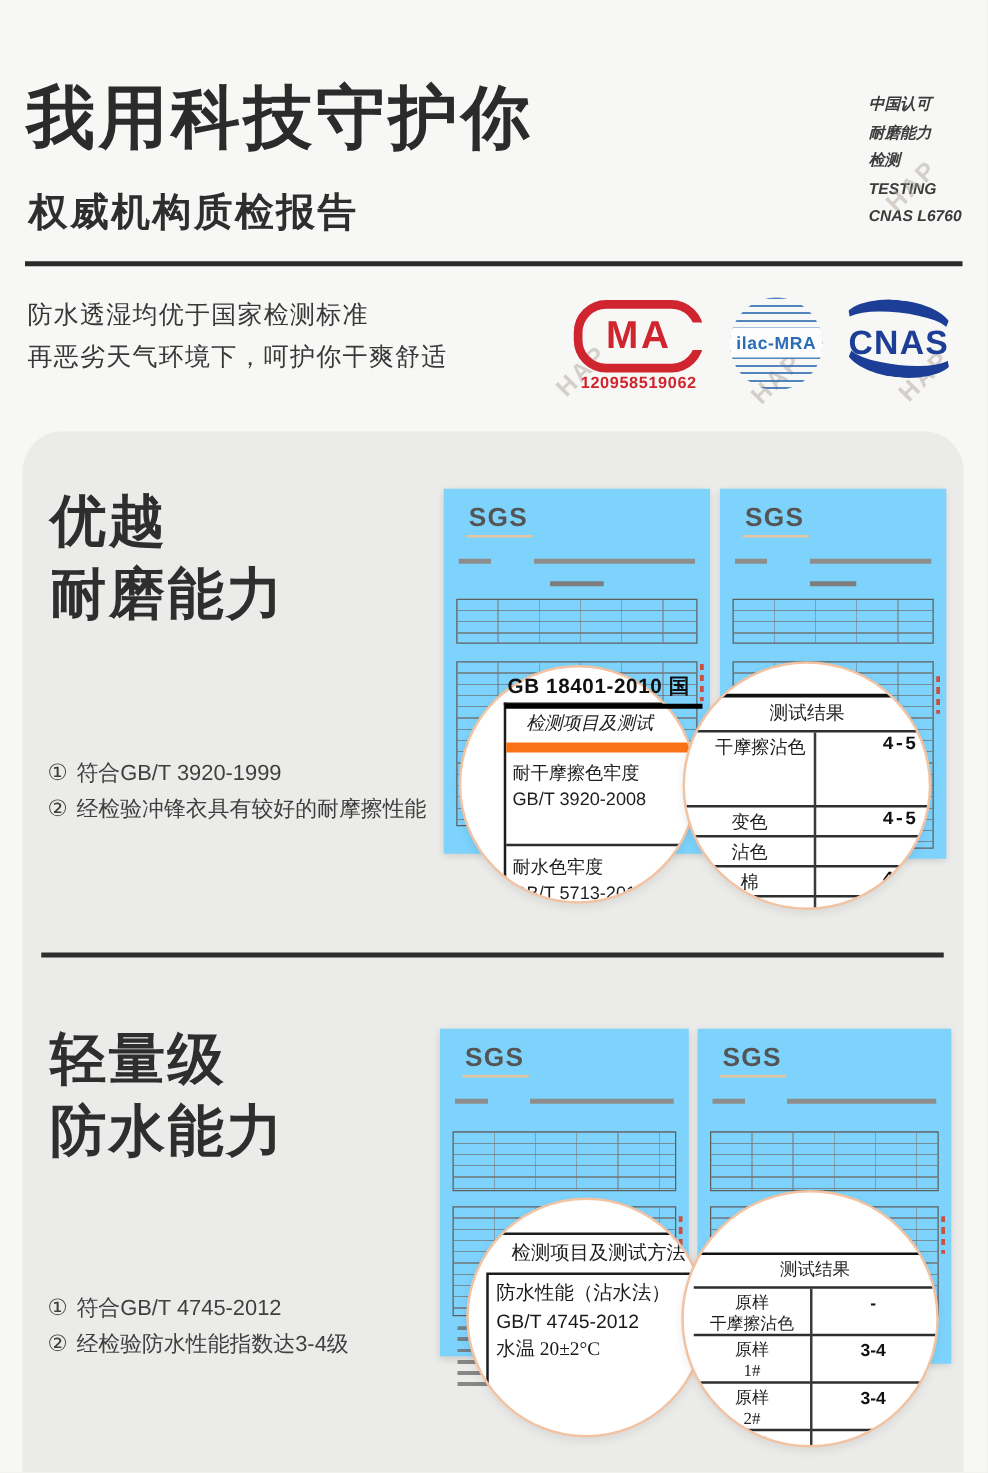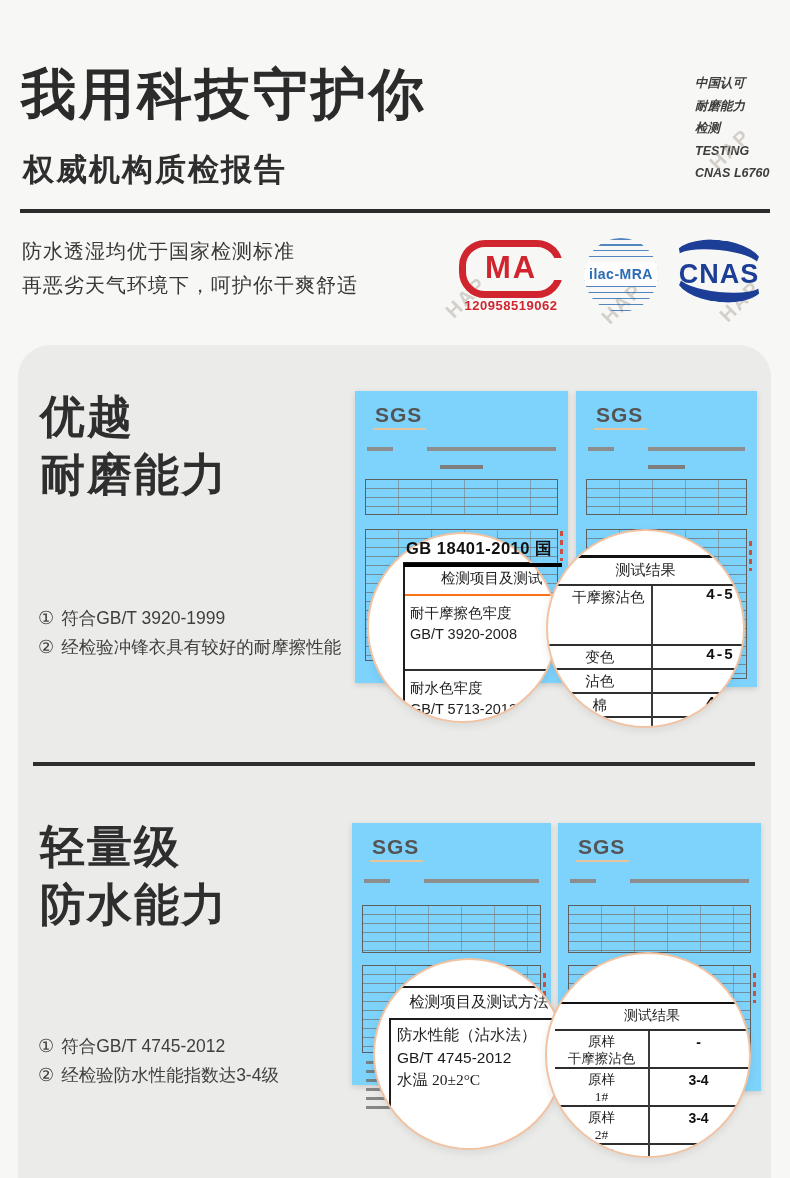--- a/index.html
+++ b/index.html
@@ -76,22 +76,22 @@
     overflow:hidden; box-shadow:0 3px 8px rgba(0,0,0,0.08); }
   .serif { font-family:"Liberation Serif", serif; }
 
   .gb-heading { position:absolute; left:404px; top:538px; font-size:16.5px; font-weight:700;
     color:#111; border-bottom:4px solid #000; padding:0 10px 3px 2px; letter-spacing:0.5px;
     background:transparent; z-index:6; font-family:"Liberation Sans", sans-serif; }
 
   
   .c1-table { position:absolute; left:34px; top:28px; width:220px; border-top:2px solid #1c1c1c;
     border-left:2px solid #1c1c1c; }
-  .c1-header { text-align:left; padding:5px 0 6px 36px; font-size:14.5px; color:#222;
-    border-bottom:2px solid #f97316; }
+  .c1-header { text-align:left; padding:5px 0 6px 16px; font-size:14.5px; color:#222;
+    border-bottom:8px solid #f97316;font-style:italic; }
   .c1-item { padding:7px 2px 2px 5px; font-size:14.5px; line-height:21px; color:#1e1e1e; }
   .c1-item.first { padding-bottom:24px; border-bottom:2px solid #2e2e2e; }
 
   
   .c2-table { position:absolute; left:0; top:24px; right:0; border-top:3px solid #111; }
   .c2-header { text-align:center; padding:3px 0 4px 0; font-size:15px; color:#222;
     border-bottom:2px solid #2e2e2e; }
   .c2-rows { position:relative; }
   .c2-vline { position:absolute; left:53%; top:0; bottom:0; width:2px; background:#3a3a3a; }
   .c2-row { display:flex; border-bottom:2px solid #2e2e2e; }

